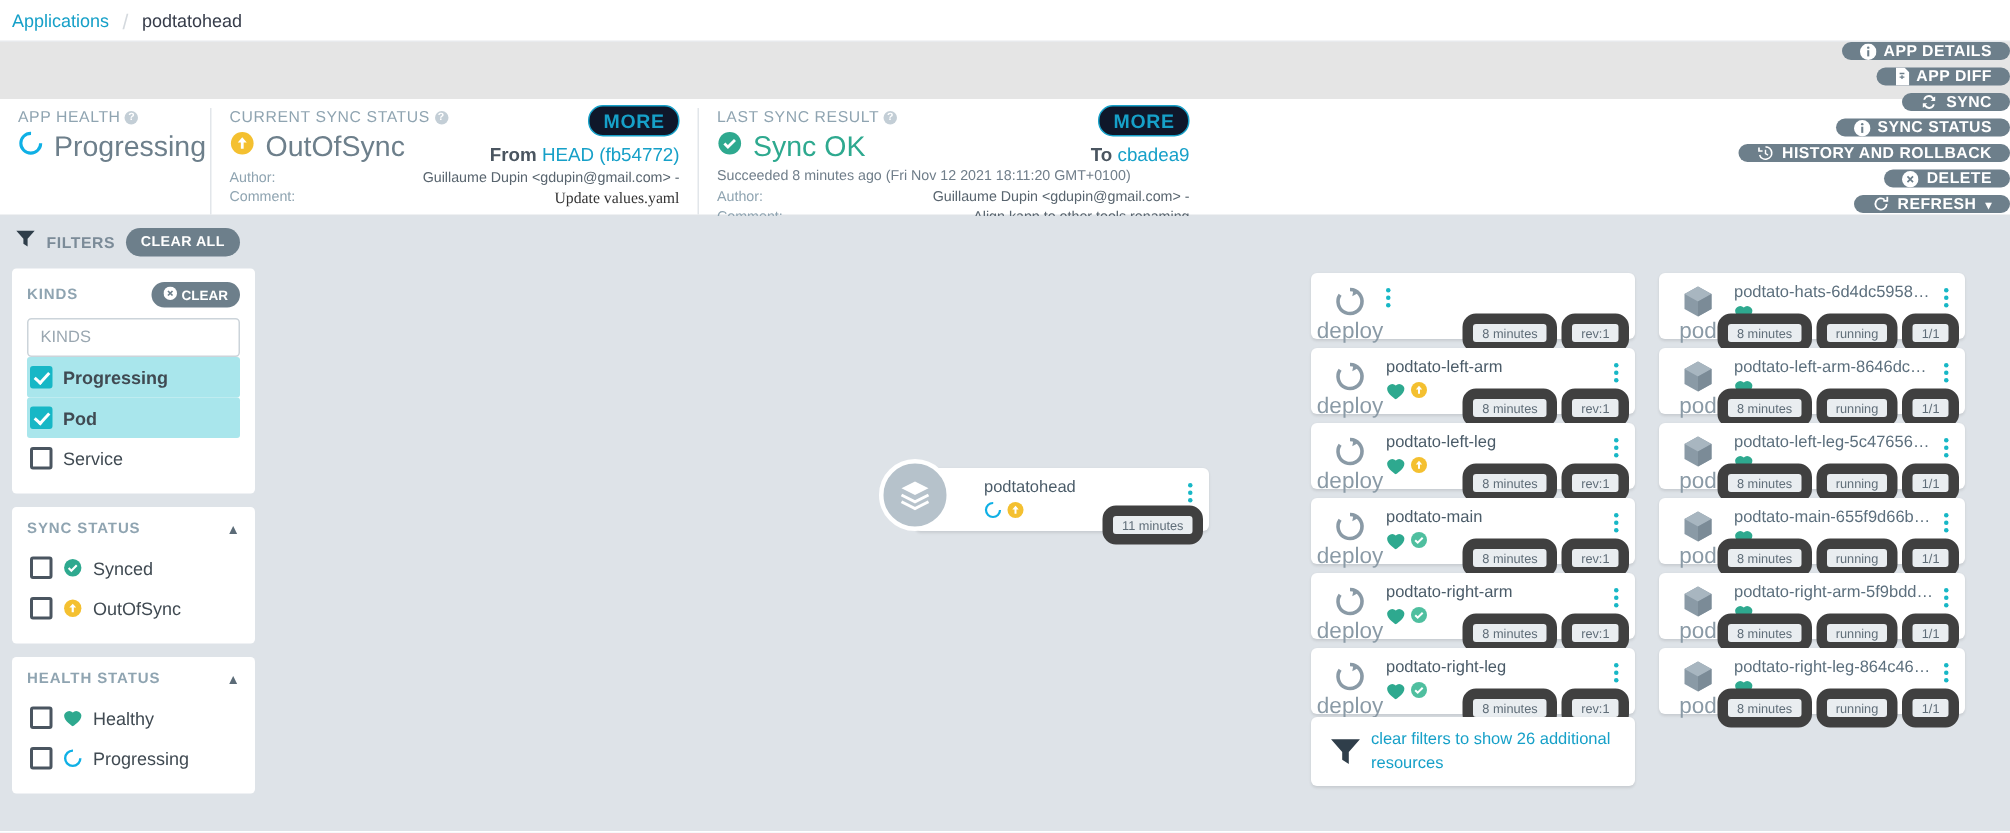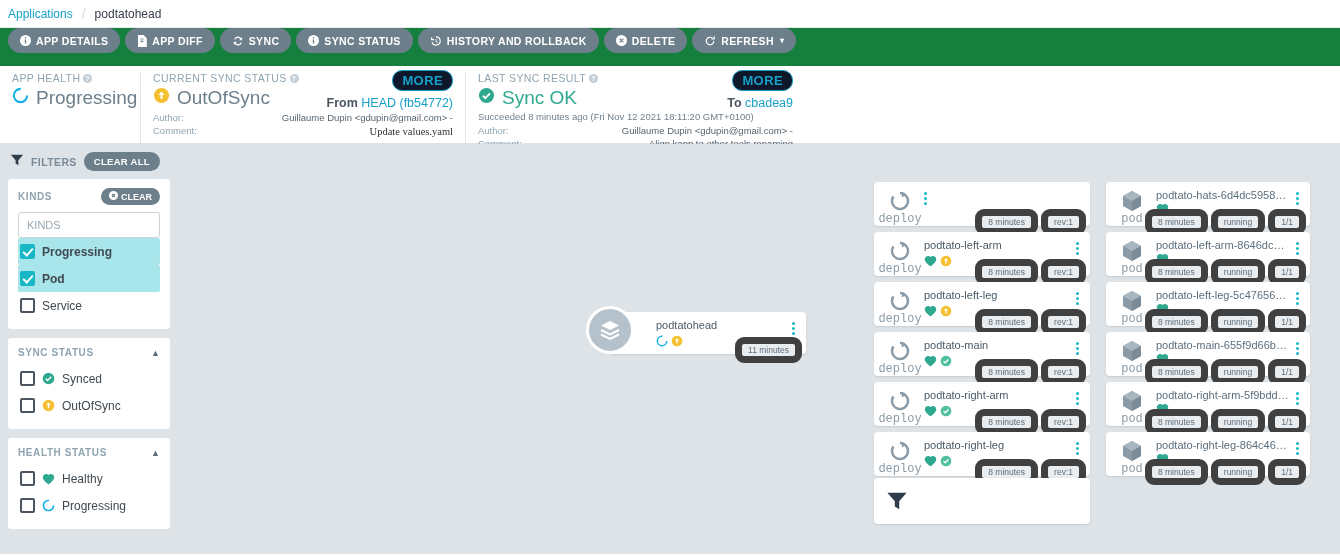--- a/index.html
+++ b/index.html
@@ -19,24 +19,25 @@
     background: #fff;
     border-bottom: 1px solid #e8eaed;
   }
   .bc-link { color: #16a0c8; cursor: pointer; }
   .bc-sep { color: #d4d9de; margin: 0 9px; font-size: 14px; }
   .bc-current { color: #363c4a; }
 
   
   .toolbar {
     height: 38px;
-    display: flex; align-items: flex-start;
+    display: flex; align-items: flex-end;
     gap: 5px;
     padding-left: 8px;
-    background: #15803d;
+    background: #e5e5e5;
+    flex-direction: column;
   }
   .tb-btn {
     display: inline-flex; align-items: center; gap: 5px;
     background: #6d7f8b;
     color: #fff;
     border: none;
     border-radius: 14px;
     height: 25px;
     padding: 0 12px;
     font-size: 10.5px;
@@ -180,21 +181,21 @@
     position: absolute;
     background: #fff;
     border-radius: 4px;
     box-shadow: 0 1px 2px rgba(0,0,0,.10);
   }
   .node-inner { display:flex; align-items:flex-start; padding: 7px 6px 0 8px; }
   .node-ico {
     width: 36px; flex: none; display:flex; flex-direction:column;
     align-items:center; color:#8a9aa6;
   }
-  .node-ico .kindlabel { font-size: 12px; color:#8a9aa6; margin-top:-1px;font-family:Liberation Mono, monospace; }
+  .node-ico .kindlabel { font-size: 15px; color:#8a9aa6; margin-top:-1px; }
   .node-body { flex: 1; padding-left: 6px; min-width: 0; }
   .node-title {
     font-size: 11px; color: #4a5b68;
     white-space: nowrap; overflow: hidden; text-overflow: ellipsis;
   }
   .node-title.link { color:#5c6f7d; }
   .node-icons { display:flex; align-items:center; gap: 3px; margin-top: 2px; }
   .kebab {
     width: 14px; flex:none; display:flex; flex-direction:column;
     align-items:center; gap: 2px; padding-top: 3px; cursor:pointer;
@@ -930,16 +931,20 @@
         <span class="tag">1/1</span>
       </div>
     </div>
 
     <div class="filter-note" style="left:696px; top:334px; width:216px; height:46px;">
       <div class="funnel">
         <svg width="22" height="22" viewBox="0 0 16 16">
             <path d="M1 2h14l-5.4 6.2V14L6.4 12V8.2z" fill="#2f3e4a"></path>
           </svg>
       </div>
+      <div class="txt">
+        <div>clear filters to show 26 additional</div>
+        <div>resources</div>
+      </div>
     </div>
 
   </div>
 </div>
 
 </body></html>

